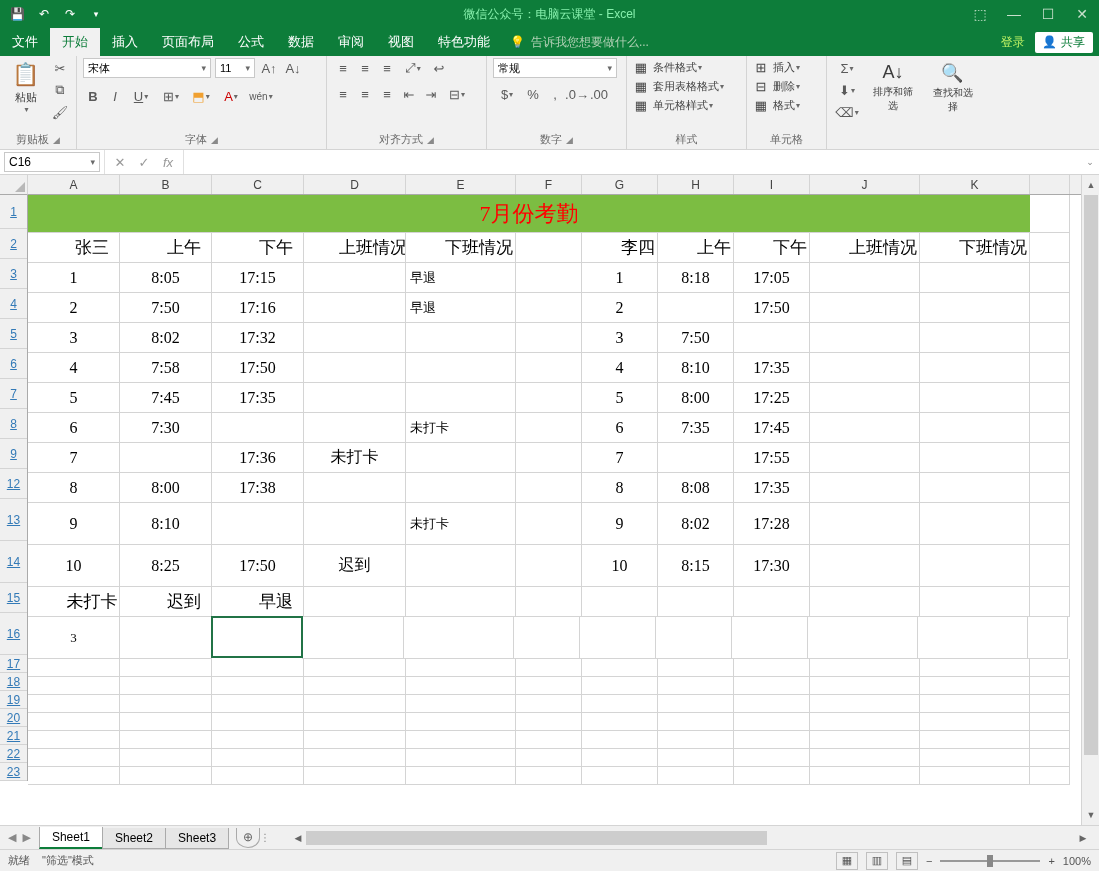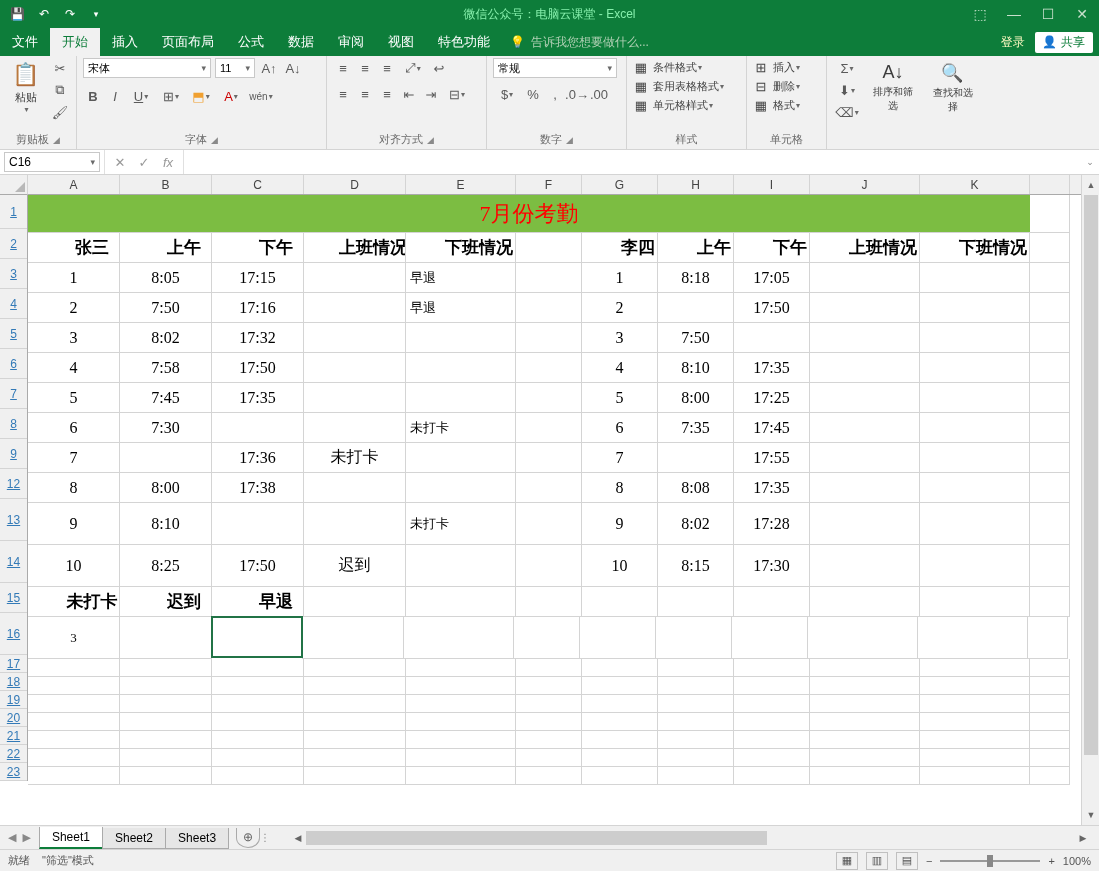--- a/index.html
+++ b/index.html
@@ -53,21 +53,21 @@
 .col-headers { position: absolute; top: 0; left: 28px; right: 18px; height: 20px; display: flex; background: #f0f0f0; border-bottom: 1px solid #aaa; z-index: 2; }
 .col-h { border-right: 1px solid #d4d4d4; display: flex; align-items: center; justify-content: center; font-size: 12px; color: #444; }
 .row-headers { position: absolute; top: 20px; left: 0; width: 28px; display: flex; flex-direction: column; background: #f0f0f0; border-right: 1px solid #aaa; z-index: 2; }
 .row-h { border-bottom: 1px solid #d4d4d4; display: flex; align-items: center; justify-content: center; font-size: 12px; color: #337ab7; text-decoration: underline; }
 .grid { position: absolute; top: 20px; left: 28px; right: 18px; bottom: 0; overflow: hidden; }
 .g-row { display: flex; }
 .g-cell { border-right: 1px solid #d4d4d4; border-bottom: 1px solid #d4d4d4; display: flex; align-items: center; font-size: 16px; font-family: SimSun, serif; padding: 0 4px; overflow: hidden; white-space: nowrap; }
 .g-cell.center { justify-content: center; }
 .g-cell.left { justify-content: flex-start; }
 .header-green { background: #7cbd42 !important; color: #ff0000; font-size: 22px; justify-content: center; border-right: none !important; }
-.g-cell.hdr { font-weight: bold; justify-content: center; font-size: 17px; padding-left: 41px; }
+.g-cell.hdr { font-weight: normal; justify-content: center; font-size: 17px; padding-left: 41px; }
 .active-cell { border: 2px solid #217346 !important; margin: -1px; position: relative; }
 .vscroll { position: absolute; right: 0; top: 0; width: 18px; bottom: 0; background: #f0f0f0; border-left: 1px solid #d4d4d4; }
 .vscroll-thumb { position: absolute; width: 14px; left: 2px; top: 20px; height: 560px; background: #cdcdcd; }
 .vscroll-btn { position: absolute; width: 14px; height: 16px; left: 2px; display: flex; align-items: center; justify-content: center; font-size: 9px; color: #666; }
 
 .sheet-tabs-row { height: 24px; display: flex; align-items: center; background: #f0f0f0; border-top: 1px solid #d4d4d4; }
 .tab-nav { display: flex; padding: 0 8px; gap: 6px; color: #888; }
 .tab-nav span { font-size: 11px; }
 .sheet-tabs { display: flex; align-items: flex-end; height: 100%; }
 .sheet-tab { padding: 3px 12px; font-size: 12px; border: 1px solid #aaa; border-top: none; background: #e6e6e6; margin-right: -1px; }
@@ -111,21 +111,21 @@
   <div class="menu-item">公式</div>
   <div class="menu-item">数据</div>
   <div class="menu-item">审阅</div>
   <div class="menu-item">视图</div>
   <div class="menu-item">特色功能</div>
   <div class="tellme">
     <span class="tellme-bulb">💡</span>
     <span>告诉我您想要做什么...</span>
   </div>
   <div class="login-share">
-    <span style="color:#fef9c3">登录</span>
+    <span style="color:#bef264">登录</span>
     <span class="share-btn">👤 <span>共享</span></span>
   </div>
 </div>
 
 <div class="ribbon">
 
   <div class="ribbon-group">
     <div class="ribbon-body">
       <div class="big-btn">
         <span class="ic">📋</span>

